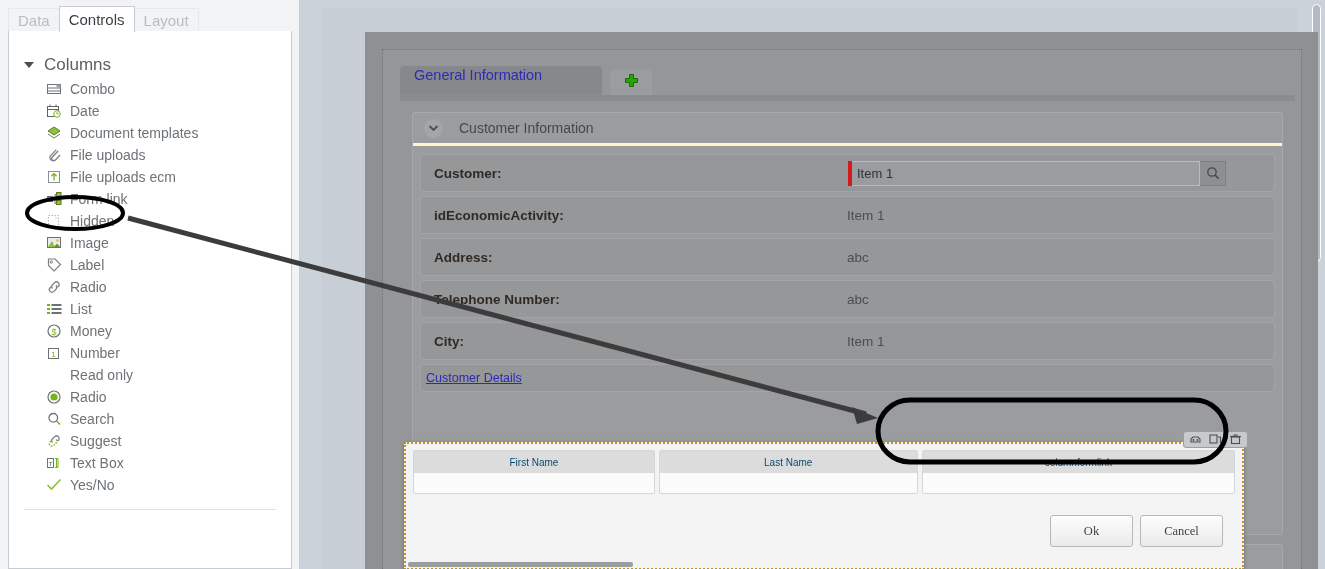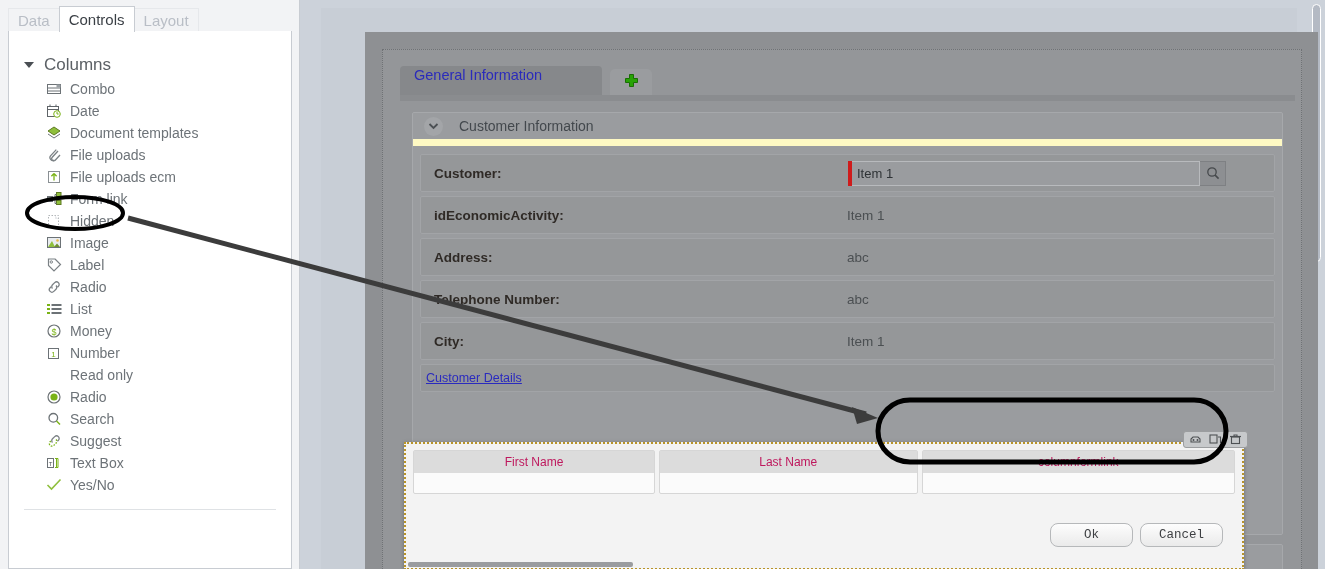--- a/index.html
+++ b/index.html
@@ -152,21 +152,21 @@
 
   .section {
     margin: 11px 12px 0 12px;
     background: #9a9c9f;
     border: 1px solid #a6a8ab;
     border-radius: 2px;
   }
   .section-head {
     display: flex; align-items: center;
     height: 33px; padding-left: 11px;
-    border-bottom: 7px solid #fef9c3;
+    border-bottom: 3px solid #fef9c3;
   }
   .chev {
     width: 19px; height: 19px; border-radius: 50%;
     background: #a3a5a8;
     display: inline-flex; align-items: center; justify-content: center;
     margin-right: 16px;
   }
   .section-title { font-size: 14px; color: #43484d; }
 
   .frow {
@@ -250,32 +250,32 @@
     border: 1px solid #d6d6d6;
     border-radius: 2px;
     height: 44px;
     margin-right: 4px;
   }
   .gcell:last-child { margin-right: 0; }
   .gcol-title {
     height: 22px;
     background: #dcdcdc;
     display: flex; align-items: center; justify-content: center;
-    font-size: 12px; color: #be185d;
+    font-size: 10px; color: #0c4a6e;
   }
   .modal-actions {
     position: absolute; right: 19px; bottom: 21px;
     display: flex; gap: 7px;
   }
   .mbtn {
-    width: 83px; height: 24px;
+    width: 83px; height: 32px;
     background: linear-gradient(#fdfdfd, #eaeaea);
     border: 1px solid #b6b8ba;
-    border-radius: 8px;
-    font-family: Liberation Mono, monospace;
+    border-radius: 3px;
+    font-family: Liberation Serif, serif;
     font-size: 12.5px; color: #3d3f42;
     cursor: pointer;
   }
   .modal-hscroll {
     position: absolute; left: 2px; bottom: 1px;
     height: 5px; width: 225px;
     background: #9a9c9f; border-radius: 2px;
   }
 
   

